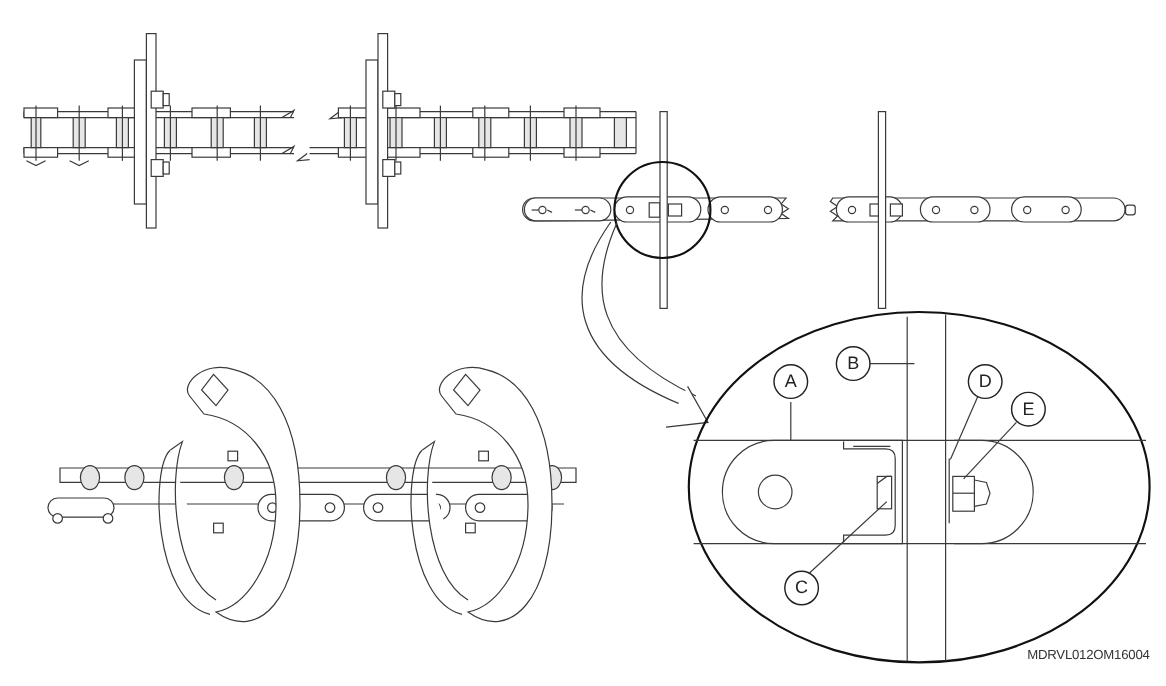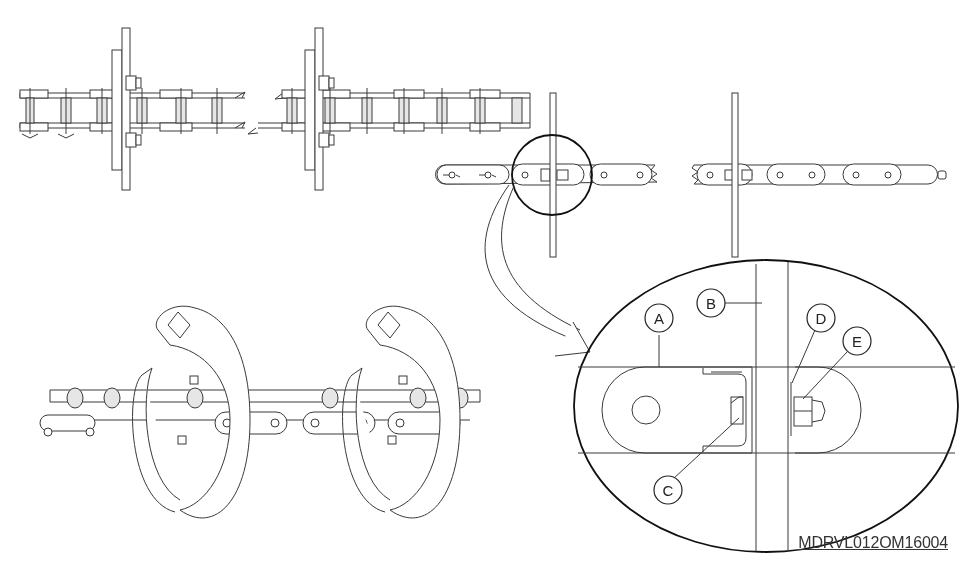--- a/index.html
+++ b/index.html
@@ -5,21 +5,21 @@
   html, body { margin: 0; padding: 0; background: #ffffff; }
   body { width: 972px; height: 572px; overflow: hidden; position: relative; }
   #canvas { position: absolute; left: 0; top: 0; width: 972px; height: 572px; }
   svg text { font-family: "Liberation Sans", sans-serif; }
   .ln { stroke: #3a3a3a; fill: none; stroke-width: 1; }
   .lnf { stroke: #3a3a3a; fill: #ffffff; stroke-width: 1; }
   .thick { stroke: #111; fill: none; stroke-width: 1.8; }
   .roller { stroke: #3a3a3a; fill: #e6e6e6; stroke-width: 1; }
   .callout-circle { stroke: #222; fill: #ffffff; stroke-width: 1.2; }
   .callout-text { font-size: 15px; fill: #222; text-anchor: middle; dominant-baseline: central; }
-  .fig-id { position: absolute; right: 24px; bottom: 20px; font-family: "Liberation Sans", sans-serif; font-size: 16px; color: #333; letter-spacing: -0.2px; text-decoration: underline; }
+  .fig-id { position: absolute; right: 14px; bottom: 20px; font-family: "Liberation Sans", sans-serif; font-size: 11px; color: #333; letter-spacing: -0.2px; }
 </style>
 </head>
 <body>
 
 <svg id="canvas" viewBox="0 0 972 572">
   <defs>
     <g id="rlink">
 
       <rect x="-6" y="-10" width="12" height="10" class="lnf"></rect>
       <rect x="-5" y="0" width="10" height="30" class="roller"></rect>

